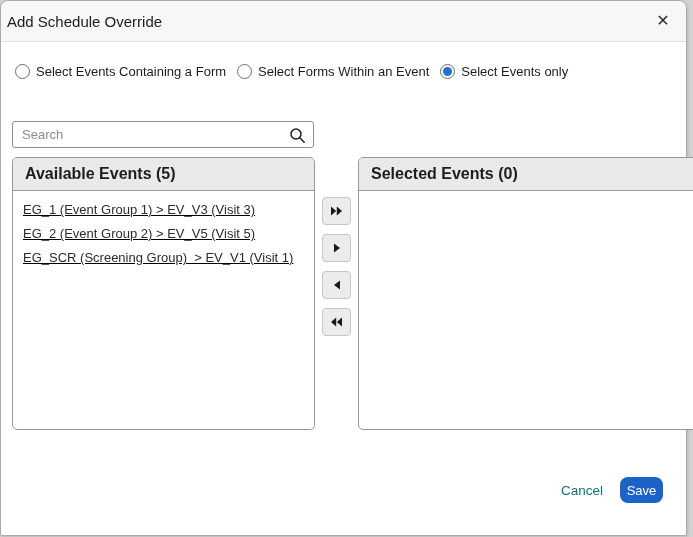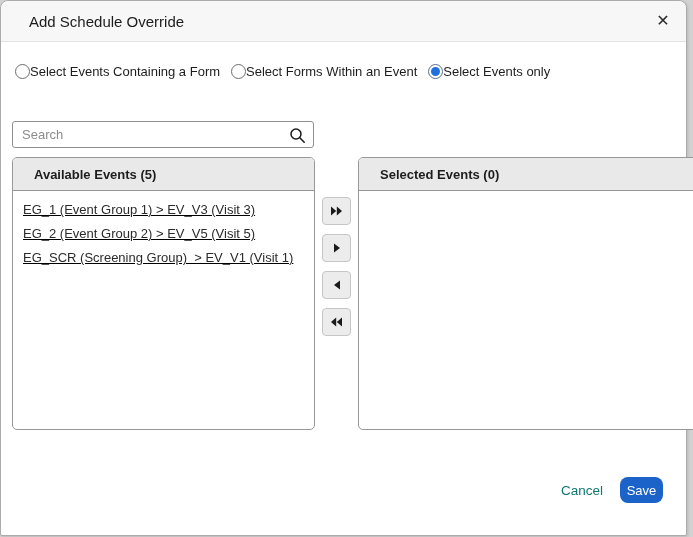--- a/index.html
+++ b/index.html
@@ -18,36 +18,36 @@
     border-radius: 8px 8px 2px 2px;
     box-shadow: 1px 1px 3px rgba(0,0,0,0.12);
   }
   .modal-header {
     position: absolute; left: 0; top: 0; right: 0;
     height: 41px;
     background: #f7f7f7;
     border-bottom: 1px solid #e3e3e3;
     border-radius: 8px 8px 0 0;
     display: flex; align-items: center;
-    padding-left: 28px;
+    padding-left: 6px;
   }
   .modal-title { font-size: 15px; color: #1c1c1e; }
   .close-btn {
     position: absolute; right: 12px; top: 9px;
     width: 22px; height: 22px;
     background: none; border: none;
     font-size: 16px; color: #2a2a2a;
     cursor: pointer; line-height: 22px; text-align: center;
     font-family: "Liberation Sans", sans-serif;
   }
   .radio-row {
     position: absolute; left: 14px; top: 63px;
     display: flex; align-items: center; gap: 11px;
   }
-  .radio-opt { display: flex; align-items: center; cursor: pointer; }
+  .radio-opt { display: flex; align-items: center; gap: 6px; cursor: pointer; }
   .radio-circle {
     width: 15px; height: 15px; border-radius: 50%;
     border: 1px solid #6e6e6e; background: #fff;
     display: flex; align-items: center; justify-content: center;
     flex: 0 0 auto;
   }
   .radio-circle .dot { width: 9px; height: 9px; border-radius: 50%; background: transparent; }
   .radio-opt.checked .radio-circle { border-color: #5a6e8c; }
   .radio-opt.checked .radio-circle .dot { background: var(--radio-blue, #2170dd); }
   .radio-label { font-size: 13px; color: #1d1d1d; }
@@ -77,22 +77,22 @@
     border: 1px solid #989898; border-radius: 5px;
     overflow: hidden;
   }
   .list-box.left  { left: 11px;  width: 303px; }
   .list-box.right { left: 357px; width: 347px; }
   .list-header {
     height: 33px;
     background: #e9e9e9;
     border-bottom: 1px solid #989898;
     display: flex; align-items: center;
-    padding-left: 21px;
-    font-size: 13px; font-weight: bold; color: #1d1d1d;
+    padding-left: 12px;
+    font-size: 16px; font-weight: bold; color: #1d1d1d;
   }
   .list-body { padding-top: 7px; text-decoration: underline; }
   .list-item {
     height: 24px; line-height: 24px;
     padding: 0 10px;
     font-size: 13px; color: #2b2b2b;
     white-space: pre;
     cursor: pointer;
   }
 

